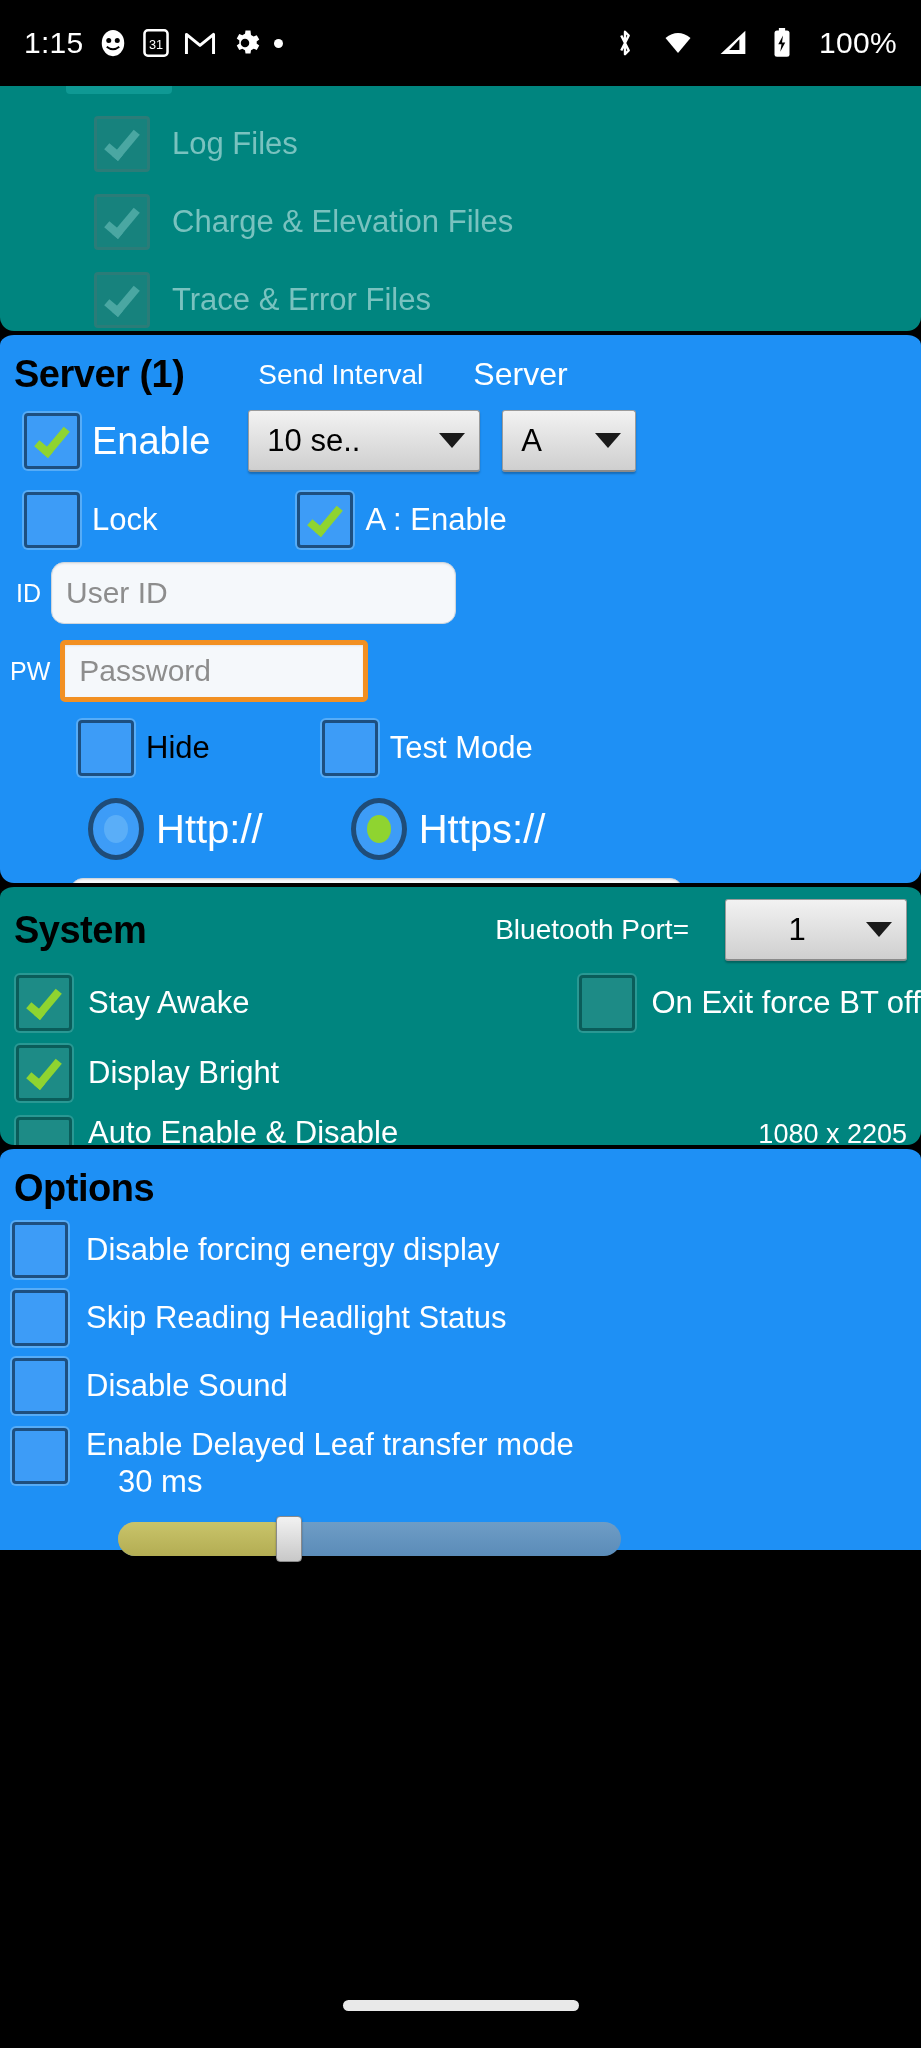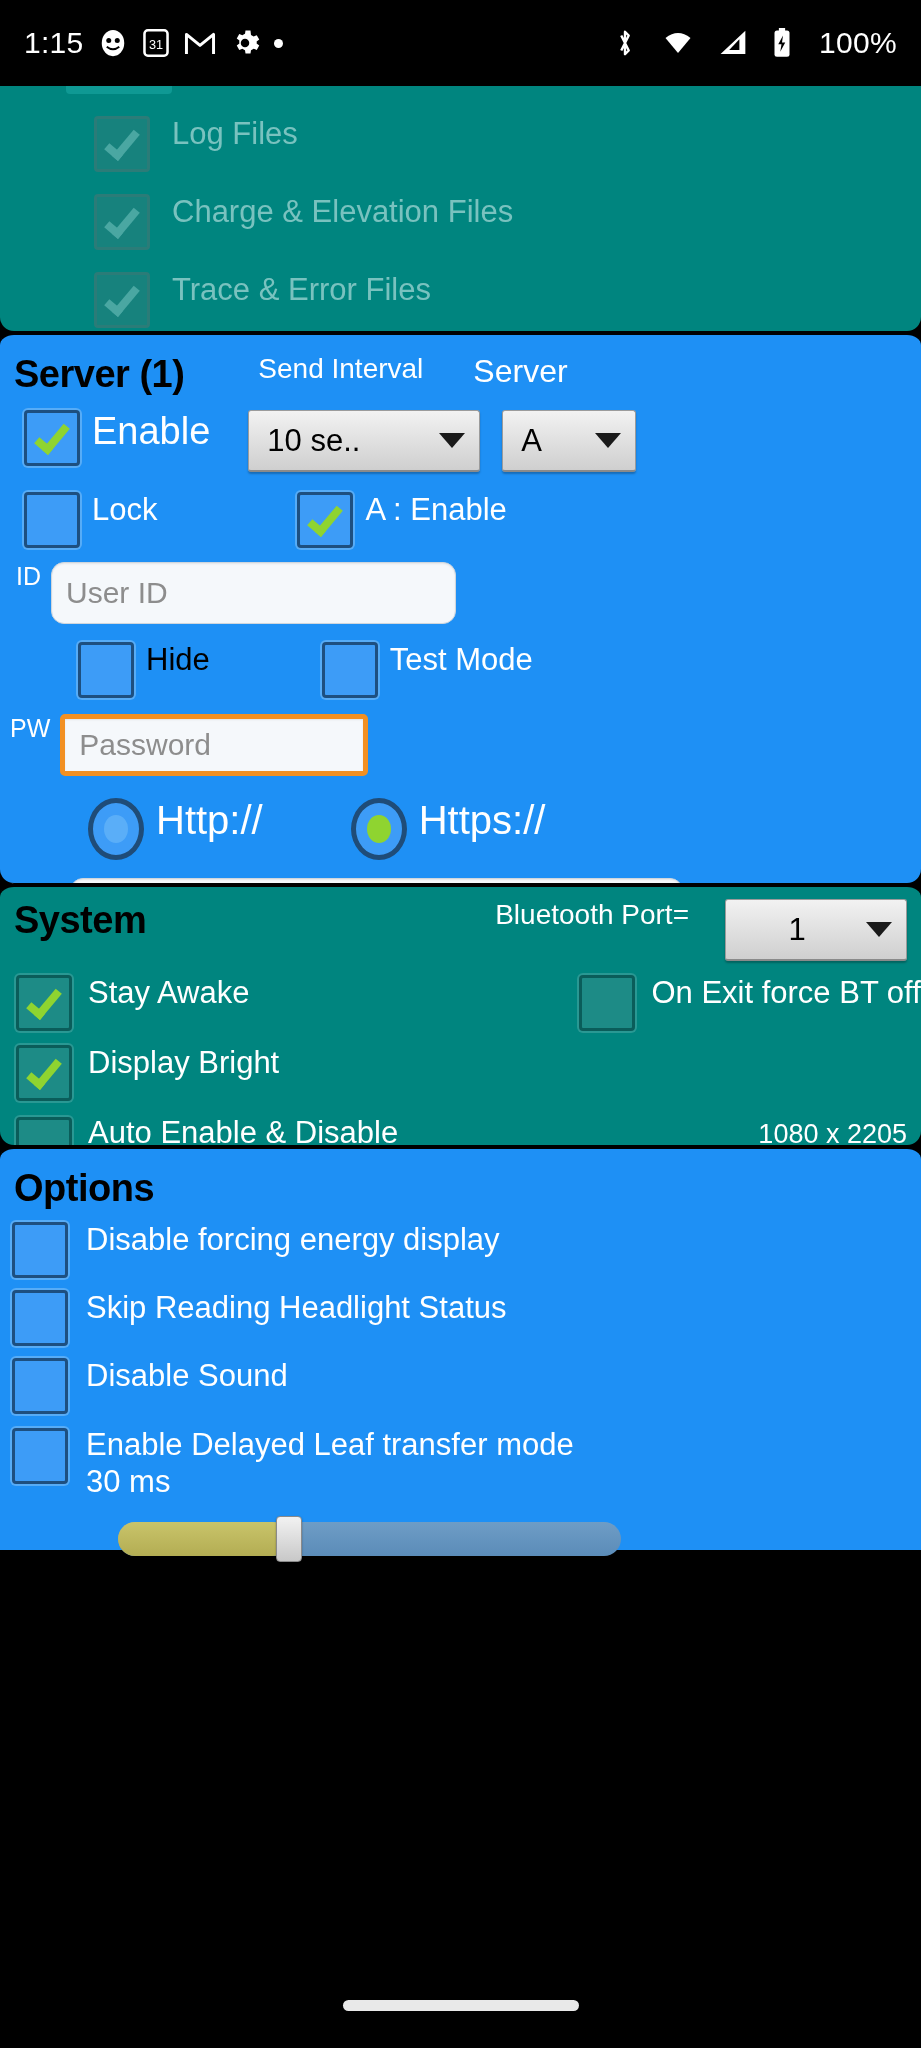--- a/index.html
+++ b/index.html
@@ -47,21 +47,21 @@
   .cb.teal-cb { background: #1d8b86; border: 3px solid #0a5d5a; box-shadow: 0 0 0 2px rgba(255,255,255,.16); }
   .cb.dim-cb  { background: #17827d; border: 3px solid #2b7c78; }
   .cb .tick {
     position: absolute; left: 50%; top: 48%;
     width: 34px; height: 18px;
     border-left: 8px solid #8fd430; border-bottom: 8px solid #8fd430;
     transform: translate(-50%,-55%) rotate(-50deg);
   }
   .cb .tick.dim { border-left-color: #4aa7a2; border-bottom-color: #4aa7a2; }
 
-  .row { display: flex; align-items: flex-start; }
+  .row { display: flex; align-items: center; }
   .lbl { font-size: 31px; color: #ffffff; white-space: nowrap; }
   .lbl.black { color: #000; }
   .lbl.dim { color: #79c2bf; }
   .lbl.sm { font-size: 28px; }
 
   .heading { font-size: 38px; font-weight: bold; color: #000; letter-spacing: -.5px; }
 
   
   .spinner {
     background: linear-gradient(#f2f2f2, #cfcfcf);
@@ -259,32 +259,32 @@
         <span class="lbl" style="margin-left:12px;">A : Enable</span>
       </div>
 
       <div class="row" style="padding:14px 0 0 16px;">
         <span class="fld-tag">ID</span>
         <span class="field ph" style="width:405px;">
           <span>User ID</span>
         </span>
       </div>
 
-      <div class="row" style="padding:18px 0 0 78px;">
-        <span class="cb blue-cb"></span>
-        <span class="lbl black" style="margin-left:12px;">Hide</span>
-        <span class="cb blue-cb" style="margin-left:112px;"></span>
-        <span class="lbl" style="margin-left:12px;">Test Mode</span>
-      </div>
-
       <div class="row" style="padding:16px 0 0 10px;">
         <span class="fld-tag">PW</span>
         <span class="field ph focus" style="width:308px;">
           <span>Password</span>
         </span>
+      </div>
+
+      <div class="row" style="padding:18px 0 0 78px;">
+        <span class="cb blue-cb"></span>
+        <span class="lbl black" style="margin-left:12px;">Hide</span>
+        <span class="cb blue-cb" style="margin-left:112px;"></span>
+        <span class="lbl" style="margin-left:12px;">Test Mode</span>
       </div>
 
       <div class="row" style="padding:22px 0 0 88px;">
         <span class="radio">
             <span class="inner"></span>
           </span>
         <span class="radio-lbl">Http://</span>
         <span class="radio on" style="margin-left:88px;">
             <span class="inner"></span>
           </span>
@@ -357,21 +357,21 @@
 
       <div class="row" style="padding:12px 0 0 12px;">
         <span class="cb blue-cb"></span>
         <span class="lbl" style="margin-left:18px;">Disable Sound</span>
       </div>
 
       <div class="row" style="padding:12px 0 0 12px; align-items:flex-start;">
         <span class="cb blue-cb" style="margin-top:2px;"></span>
         <span style="margin-left:18px; line-height:1.2;">
           <span class="lbl" style="display:block;">Enable Delayed Leaf transfer mode</span>
-          <span class="lbl" style="display:block;">30 ms</span>
+          <span class="lbl" style="display:block;margin-left:32px;">30 ms</span>
         </span>
       </div>
 
       <div style="padding:16px 300px 0 118px;">
         <div class="slider-wrap">
           <div class="track"></div>
           <div class="track-fill" style="width:34%;"></div>
           <div class="thumb" style="left:calc(34% - 13px);"></div>
         </div>
       </div>

